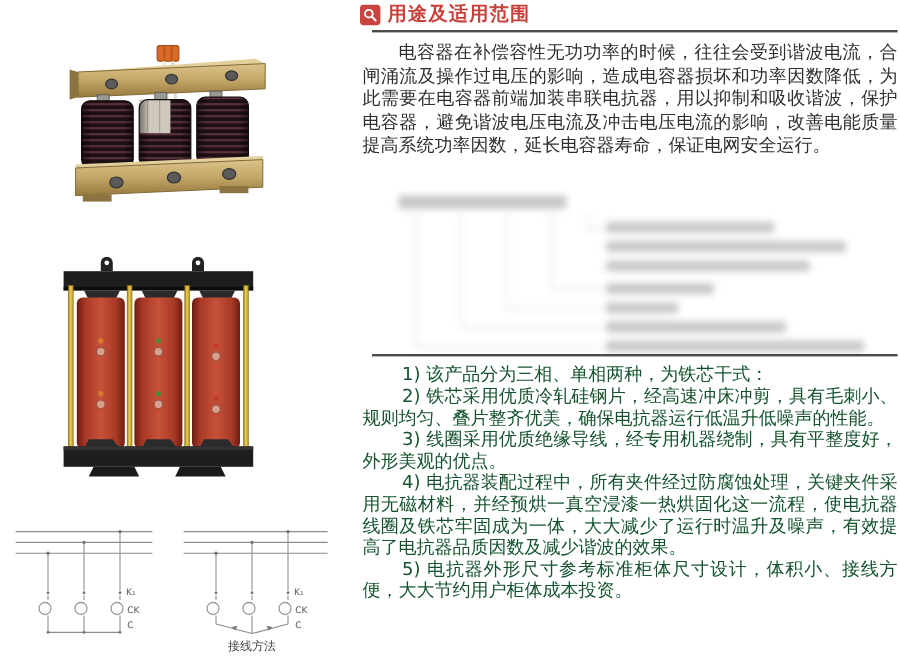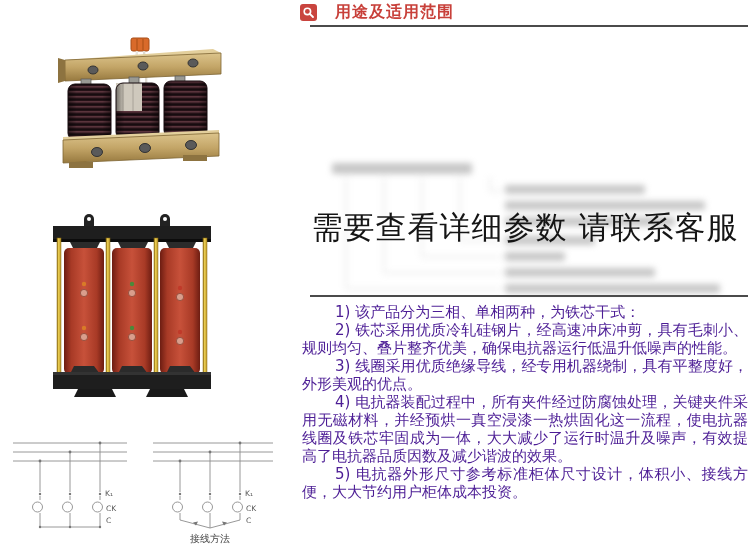--- a/index.html
+++ b/index.html
@@ -2,32 +2,32 @@
 <html><head>
 <meta charset="utf-8">
 <style>
   html,body{margin:0;padding:0;}
   body{width:750px;height:550px;background:#ffffff;
        font-family:"DejaVu Sans","Liberation Sans",sans-serif;color:#333;}
   #page{position:relative;width:750px;height:550px;overflow:hidden;background:#fff;}
 
   
   .section{position:absolute;left:300px;width:450px;}
-  .sec-head{display:flex;align-items:center;gap:18px;height:20px;}
+  .sec-head{display:flex;align-items:center;gap:6px;height:20px;}
   .sec-icon{width:17px;height:17px;border-radius:3px;background:#c9443e;
             display:flex;align-items:center;justify-content:center;flex:0 0 17px;}
   .sec-title{font-size:16px;font-weight:bold;color:#c8403a;letter-spacing:1px;line-height:20px;}
   .sec-divider{border-top:2px solid #4b4b4b;margin:3px 2px 0 10px;}
 
   .body-text{margin:7px 2px 0 2px;font-size:15px;line-height:19.5px;
              text-align:justify;text-indent:2em;color:#2f2f2f;}
 
   .features{margin:6px 2px 0 2px;}
   .features p{margin:0;font-size:15px;line-height:18px;text-align:justify;
-              text-indent:2.2em;color:#4c1d95;}
+              text-indent:2.2em;color:#14532d;}
 
   
   .blur-wrap{position:absolute;left:300px;top:157px;width:450px;height:150px;
              filter:blur(3px);opacity:.5;}
   .blur-bar{position:absolute;background:#8f8f8f;border-radius:2px;height:10px;}
   .overlay-text{position:absolute;left:300px;top:209px;width:450px;text-align:center;
                 font-size:31px;line-height:36px;color:#151515;letter-spacing:1px;
                 white-space:nowrap;}
 
   
@@ -237,20 +237,21 @@
     <div class="sec-head">
       <span class="sec-icon">
         <svg width="13" height="13" viewBox="0 0 13 13">
           <circle cx="5.4" cy="5.4" r="3.2" fill="none" stroke="#fff" stroke-width="1.6"></circle>
           <line x1="7.8" y1="7.8" x2="11" y2="11" stroke="#fff" stroke-width="1.8" stroke-linecap="round"></line>
         </svg>
       </span>
       <span class="sec-title">用途及适用范围</span>
     </div>
     <div class="sec-divider"></div>
+    <p class="body-text">电容器在补偿容性无功功率的时候，往往会受到谐波电流，合闸涌流及操作过电压的影响，造成电容器损坏和功率因数降低，为此需要在电容器前端加装串联电抗器，用以抑制和吸收谐波，保护电容器，避免谐波电压电流及冲击电压电流的影响，改善电能质量提高系统功率因数，延长电容器寿命，保证电网安全运行。</p>
   </div>
 
 
   <div class="blur-wrap">
     <div class="blur-bar" style="left:32px;top:6px;width:140px;height:11px;"></div>
     <svg width="450" height="150" style="position:absolute;left:0;top:0;">
       <g stroke="#b0b0b0" stroke-width="1" fill="none">
         <line x1="46" y1="20" x2="46" y2="132"></line>
           <line x1="46" y1="132" x2="202" y2="132"></line>
         <line x1="84" y1="20" x2="84" y2="116"></line>
@@ -265,21 +266,20 @@
     </svg>
     <div class="blur-bar" style="left:205px;top:28px;width:140px;height:9px;"></div>
     <div class="blur-bar" style="left:205px;top:44px;width:200px;height:9px;"></div>
     <div class="blur-bar" style="left:205px;top:60px;width:170px;height:9px;"></div>
     <div class="blur-bar" style="left:205px;top:79px;width:90px;height:9px;"></div>
     <div class="blur-bar" style="left:205px;top:95px;width:60px;height:9px;"></div>
     <div class="blur-bar" style="left:205px;top:111px;width:150px;height:9px;"></div>
     <div class="blur-bar" style="left:205px;top:127px;width:215px;height:9px;"></div>
   </div>
 
-  <div class="overlay-text">需要查看详细参数 请联系客服</div>
 
   <div class="section" style="top:292px;">
     <div class="sec-divider"></div>
     <div class="features">
       <p>1) 该产品分为三相、单相两种，为铁芯干式：</p>
       <p>2) 铁芯采用优质冷轧硅钢片，经高速冲床冲剪，具有毛刺小、规则均匀、叠片整齐优美，确保电抗器运行低温升低噪声的性能。</p>
       <p>3) 线圈采用优质绝缘导线，经专用机器绕制，具有平整度好，外形美观的优点。</p>
       <p>4) 电抗器装配过程中，所有夹件经过防腐蚀处理，关键夹件采用无磁材料，并经预烘一真空浸漆一热烘固化这一流程，使电抗器线圈及铁芯牢固成为一体，大大减少了运行时温升及噪声，有效提高了电抗器品质因数及减少谐波的效果。</p>
       <p>5) 电抗器外形尺寸参考标准柜体尺寸设计，体积小、接线方便，大大节约用户柜体成本投资。</p>
     </div>

